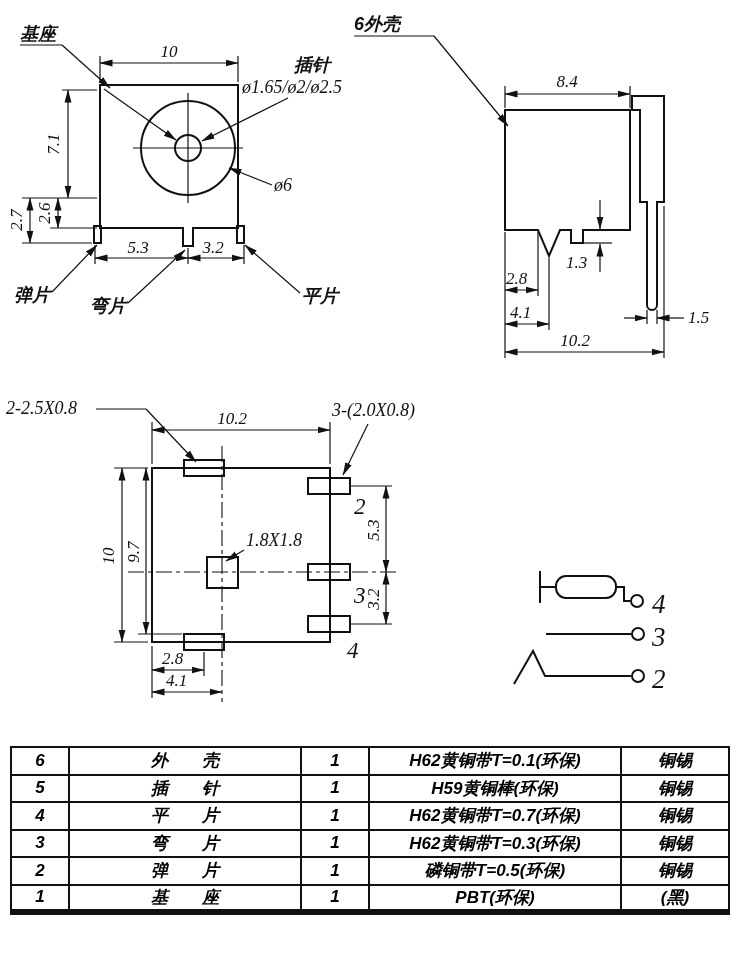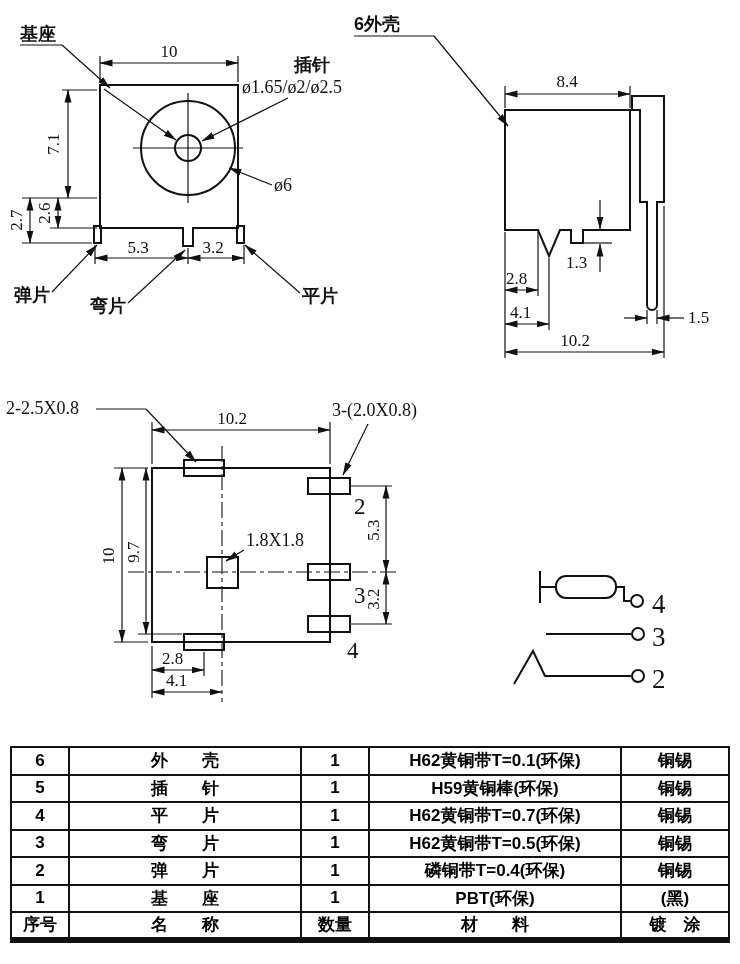--- a/index.html
+++ b/index.html
@@ -1,18 +1,18 @@
 <!DOCTYPE html>
 <html><head>
 <meta charset="utf-8">
 <style>
   * { margin:0; padding:0; box-sizing:border-box; }
   html,body { background:#fff; }
   body { width:740px; height:964px; font-family:"Liberation Sans",sans-serif; }
-  .page { position:relative; width:740px; height:964px; background:#fff; overflow:hidden; }
+  .page { position:relative; width:740px; height:964px; background:#fff; overflow:hidden;font-style:italic; }
   svg { position:absolute; left:0; top:0; }
   svg text { fill:#111; }
   .dim    { font-family:"Liberation Serif",serif; font-size:17px; }
   .dim-lg { font-family:"Liberation Serif",serif; font-size:18px; }
   .pin-num{ font-family:"Liberation Serif",serif; font-size:23px; }
   .sch-num{ font-family:"Liberation Serif",serif; font-size:27px; }
   .cjk  { font-family:"Liberation Sans",sans-serif; font-size:18px; font-weight:bold; }
   .obj  { stroke:#111; stroke-width:2; fill:none; stroke-linejoin:miter; }
   .thin { stroke:#111; stroke-width:1.2; fill:none; }
   .cl   { stroke:#111; stroke-width:1.1; fill:none; stroke-dasharray:16 4 4 4; }
@@ -233,40 +233,33 @@
       <td>4</td>
       <td>平　　片</td>
       <td>1</td>
       <td>H62黄铜带T=0.7(环保)</td>
       <td>铜锡</td>
     </tr>
     <tr>
       <td>3</td>
       <td>弯　　片</td>
       <td>1</td>
-      <td>H62黄铜带T=0.5(环保)</td>
+      <td>H62黄铜带T=0.3(环保)</td>
       <td>铜锡</td>
     </tr>
     <tr>
       <td>2</td>
       <td>弹　　片</td>
       <td>1</td>
-      <td>磷铜带T=0.4(环保)</td>
+      <td>磷铜带T=0.5(环保)</td>
       <td>铜锡</td>
     </tr>
     <tr>
       <td>1</td>
       <td>基　　座</td>
       <td>1</td>
       <td>PBT(环保)</td>
       <td>(黑)</td>
     </tr>
-    <tr>
-      <td>序号</td>
-      <td>名　　称</td>
-      <td>数量</td>
-      <td>材　　料</td>
-      <td>镀　涂</td>
-    </tr>
   </tbody>
 </table>
 
 </div>
 
 </body></html>

